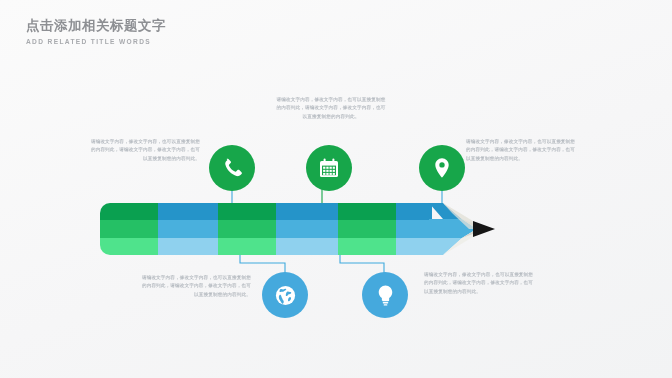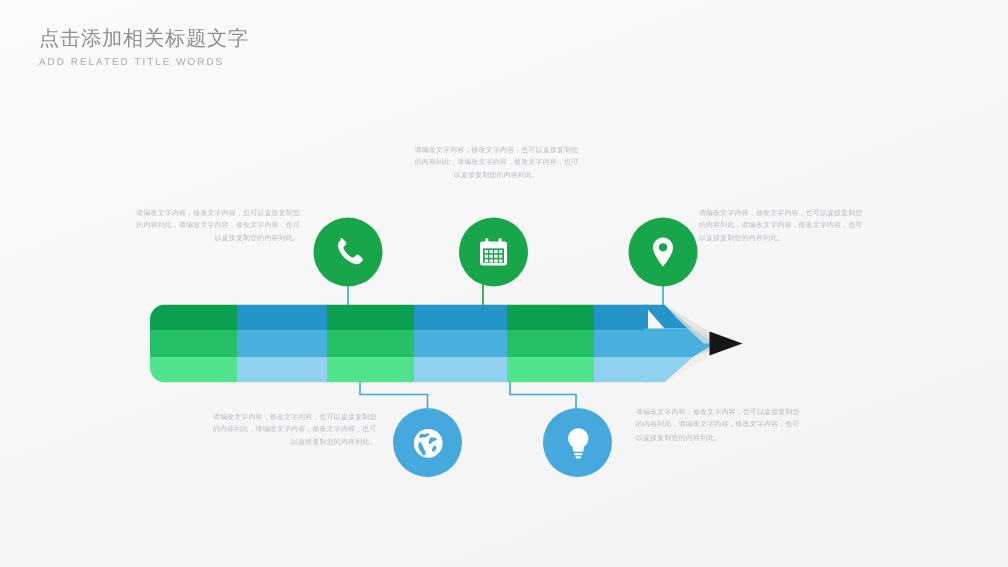--- a/index.html
+++ b/index.html
@@ -10,20 +10,21 @@
     width: 672px;
     height: 378px;
     overflow: hidden;
     background: linear-gradient(160deg, #fbfbfb 0%, #f6f6f7 55%, #f2f3f4 100%);
     font-family: "Liberation Sans", "DejaVu Sans", sans-serif;
     position: relative;
   }
   .slide {
     position: absolute;
     inset: 0;
+    font-weight: bold;
   }
 
   
   .header {
     position: absolute;
     left: 26px;
     top: 18px;
   }
   .header-title {
     font-size: 13.5px;

